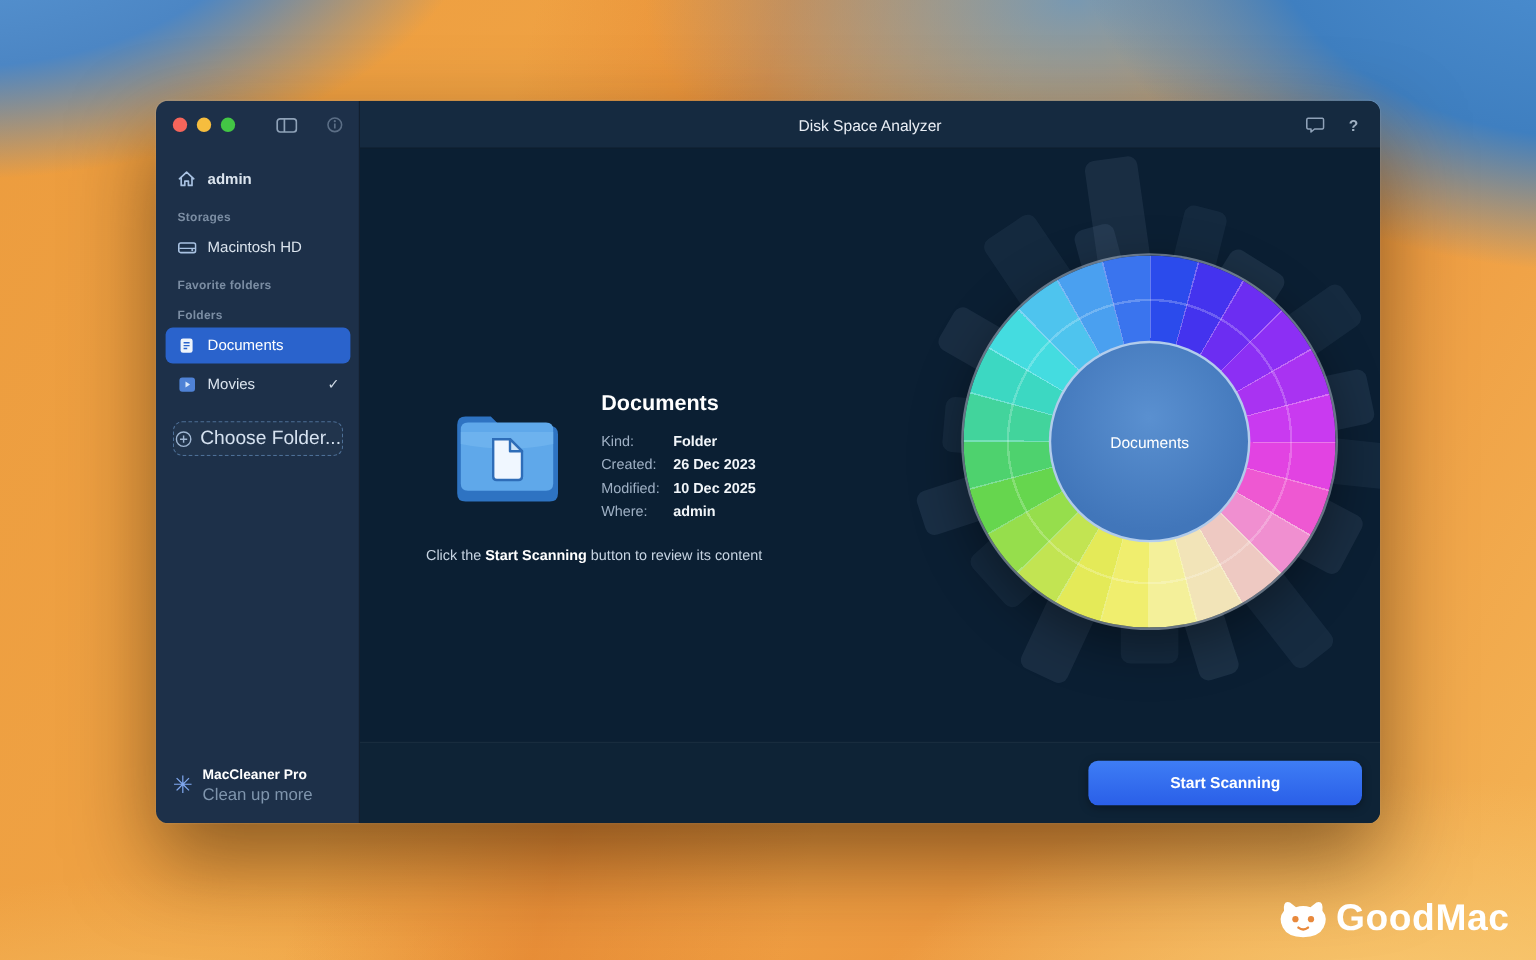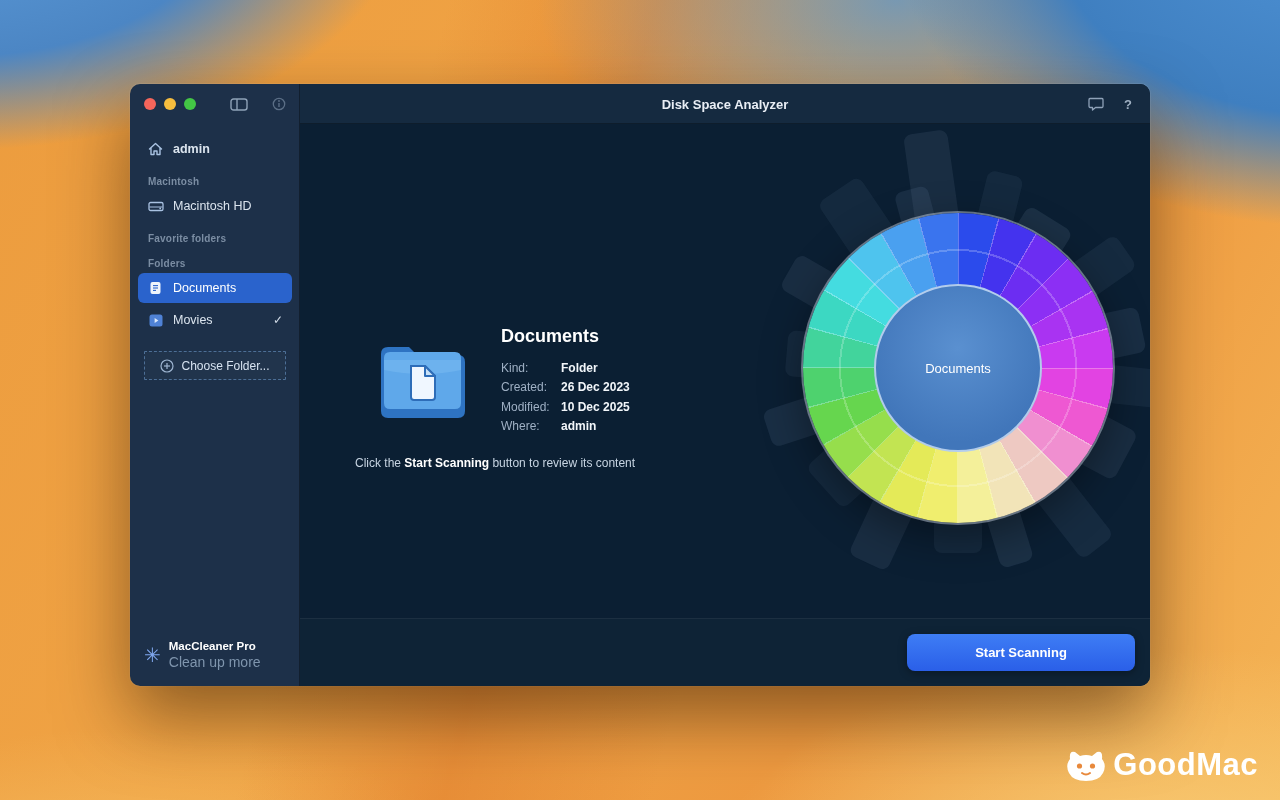--- a/index.html
+++ b/index.html
@@ -42,38 +42,38 @@
     border-radius:6px; color:#dbe4ee; font-size:12.5px; margin-bottom:2px; cursor:default;
   }
   .nav-item .icn { width:17px; display:flex; justify-content:center; color:#a9c2e2; flex:0 0 17px; }
   .nav-item.selected { background:#2a63cc; color:#ffffff; }
   .nav-item.selected .icn { color:#ffffff; }
   .nav-item.user { font-weight:700; }
   .nav-item .check { margin-left:auto; color:#cfd9e5; font-size:12px; }
   .section-label { font-size:10px; font-weight:700; color:#7b8da3; margin:10px 0 4px 10px; letter-spacing:.2px; }
 
   .choose-folder {
-    margin:14px 6px 0 6px; height:29px; border:1px dashed #4d6f96; border-radius:1px;
+    margin:14px 6px 0 6px; height:29px; border:1px dashed #4d6f96; border-radius:8px;
     display:flex; align-items:center; justify-content:center; gap:7px;
-    color:#d6e2f0; font-size:12px; background:rgba(255,255,255,.02); cursor:default;
+    color:#d6e2f0; font-size:16px; background:rgba(255,255,255,.02); cursor:default;
   }
   .choose-folder .plus { color:#9fb6d2; display:flex; }
 
   .promo { margin-top:auto; padding:12px 14px 16px 14px; display:flex; align-items:center; gap:8px; }
   .promo .snow { color:#7fa7ee; font-size:20px; line-height:1; }
   .promo-title { font-size:11.5px; font-weight:700; color:#ffffff; }
   .promo-sub { font-size:14px; color:#7f95ad; margin-top:2px; }
 
   
   .main { flex:1; display:flex; flex-direction:column; background:#0c2033; }
   .titlebar {
     height:40px; flex:0 0 40px; background:#152a40; display:flex; align-items:center; justify-content:center;
     position:relative; box-shadow:inset 0 -1px 0 rgba(0,0,0,.3);
   }
-  .titlebar .title { color:#e9eef5; font-size:13px; font-weight:700; }
+  .titlebar .title { color:#e9eef5; font-size:13px; font-weight:400; }
   .titlebar-icons { position:absolute; right:18px; top:0; height:40px; display:flex; align-items:center; gap:20px; color:#9fb0c2; }
   .help-glyph { font-size:13px; font-weight:700; color:#9fb0c2; }
 
   .content { flex:1; position:relative; background:#0b1f33; overflow:hidden; }
 
   
   .info { position:absolute; left:74px; top:202px; display:flex; gap:30px; align-items:flex-start; }
   .folder-art { margin-top:10px; }
   .inspector-title { color:#ffffff; font-size:18px; font-weight:700; margin-bottom:11px; }
   .detail-row { display:flex; font-size:12px; height:19.5px; align-items:center; }
@@ -150,21 +150,21 @@
     <nav class="nav">
       <div class="nav-item user">
         <span class="icn">
           <svg width="15" height="14" viewBox="0 0 15 14">
               <path d="M1.5 7 L7.5 1.5 L13.5 7 M3 6 V12.5 H6 V9 H9 V12.5 H12 V6" fill="none" stroke="currentColor" stroke-width="1.4" stroke-linecap="round" stroke-linejoin="round"></path>
             </svg>
         </span>
         <span>admin</span>
       </div>
 
-      <div class="section-label">Macintosh</div>
+      <div class="section-label">Storages</div>
       <div class="nav-item">
         <span class="icn">
           <svg width="16" height="13" viewBox="0 0 16 13">
               <rect x="1" y="2.5" width="14" height="8" rx="1.6" fill="none" stroke="currentColor" stroke-width="1.3"></rect>
               <circle cx="12.2" cy="8.4" r="0.9" fill="currentColor"></circle>
               <line x1="1.5" y1="7" x2="14.5" y2="7" stroke="currentColor" stroke-width="1.1"></line>
             </svg>
         </span>
         <span>Macintosh HD</span>
       </div>

